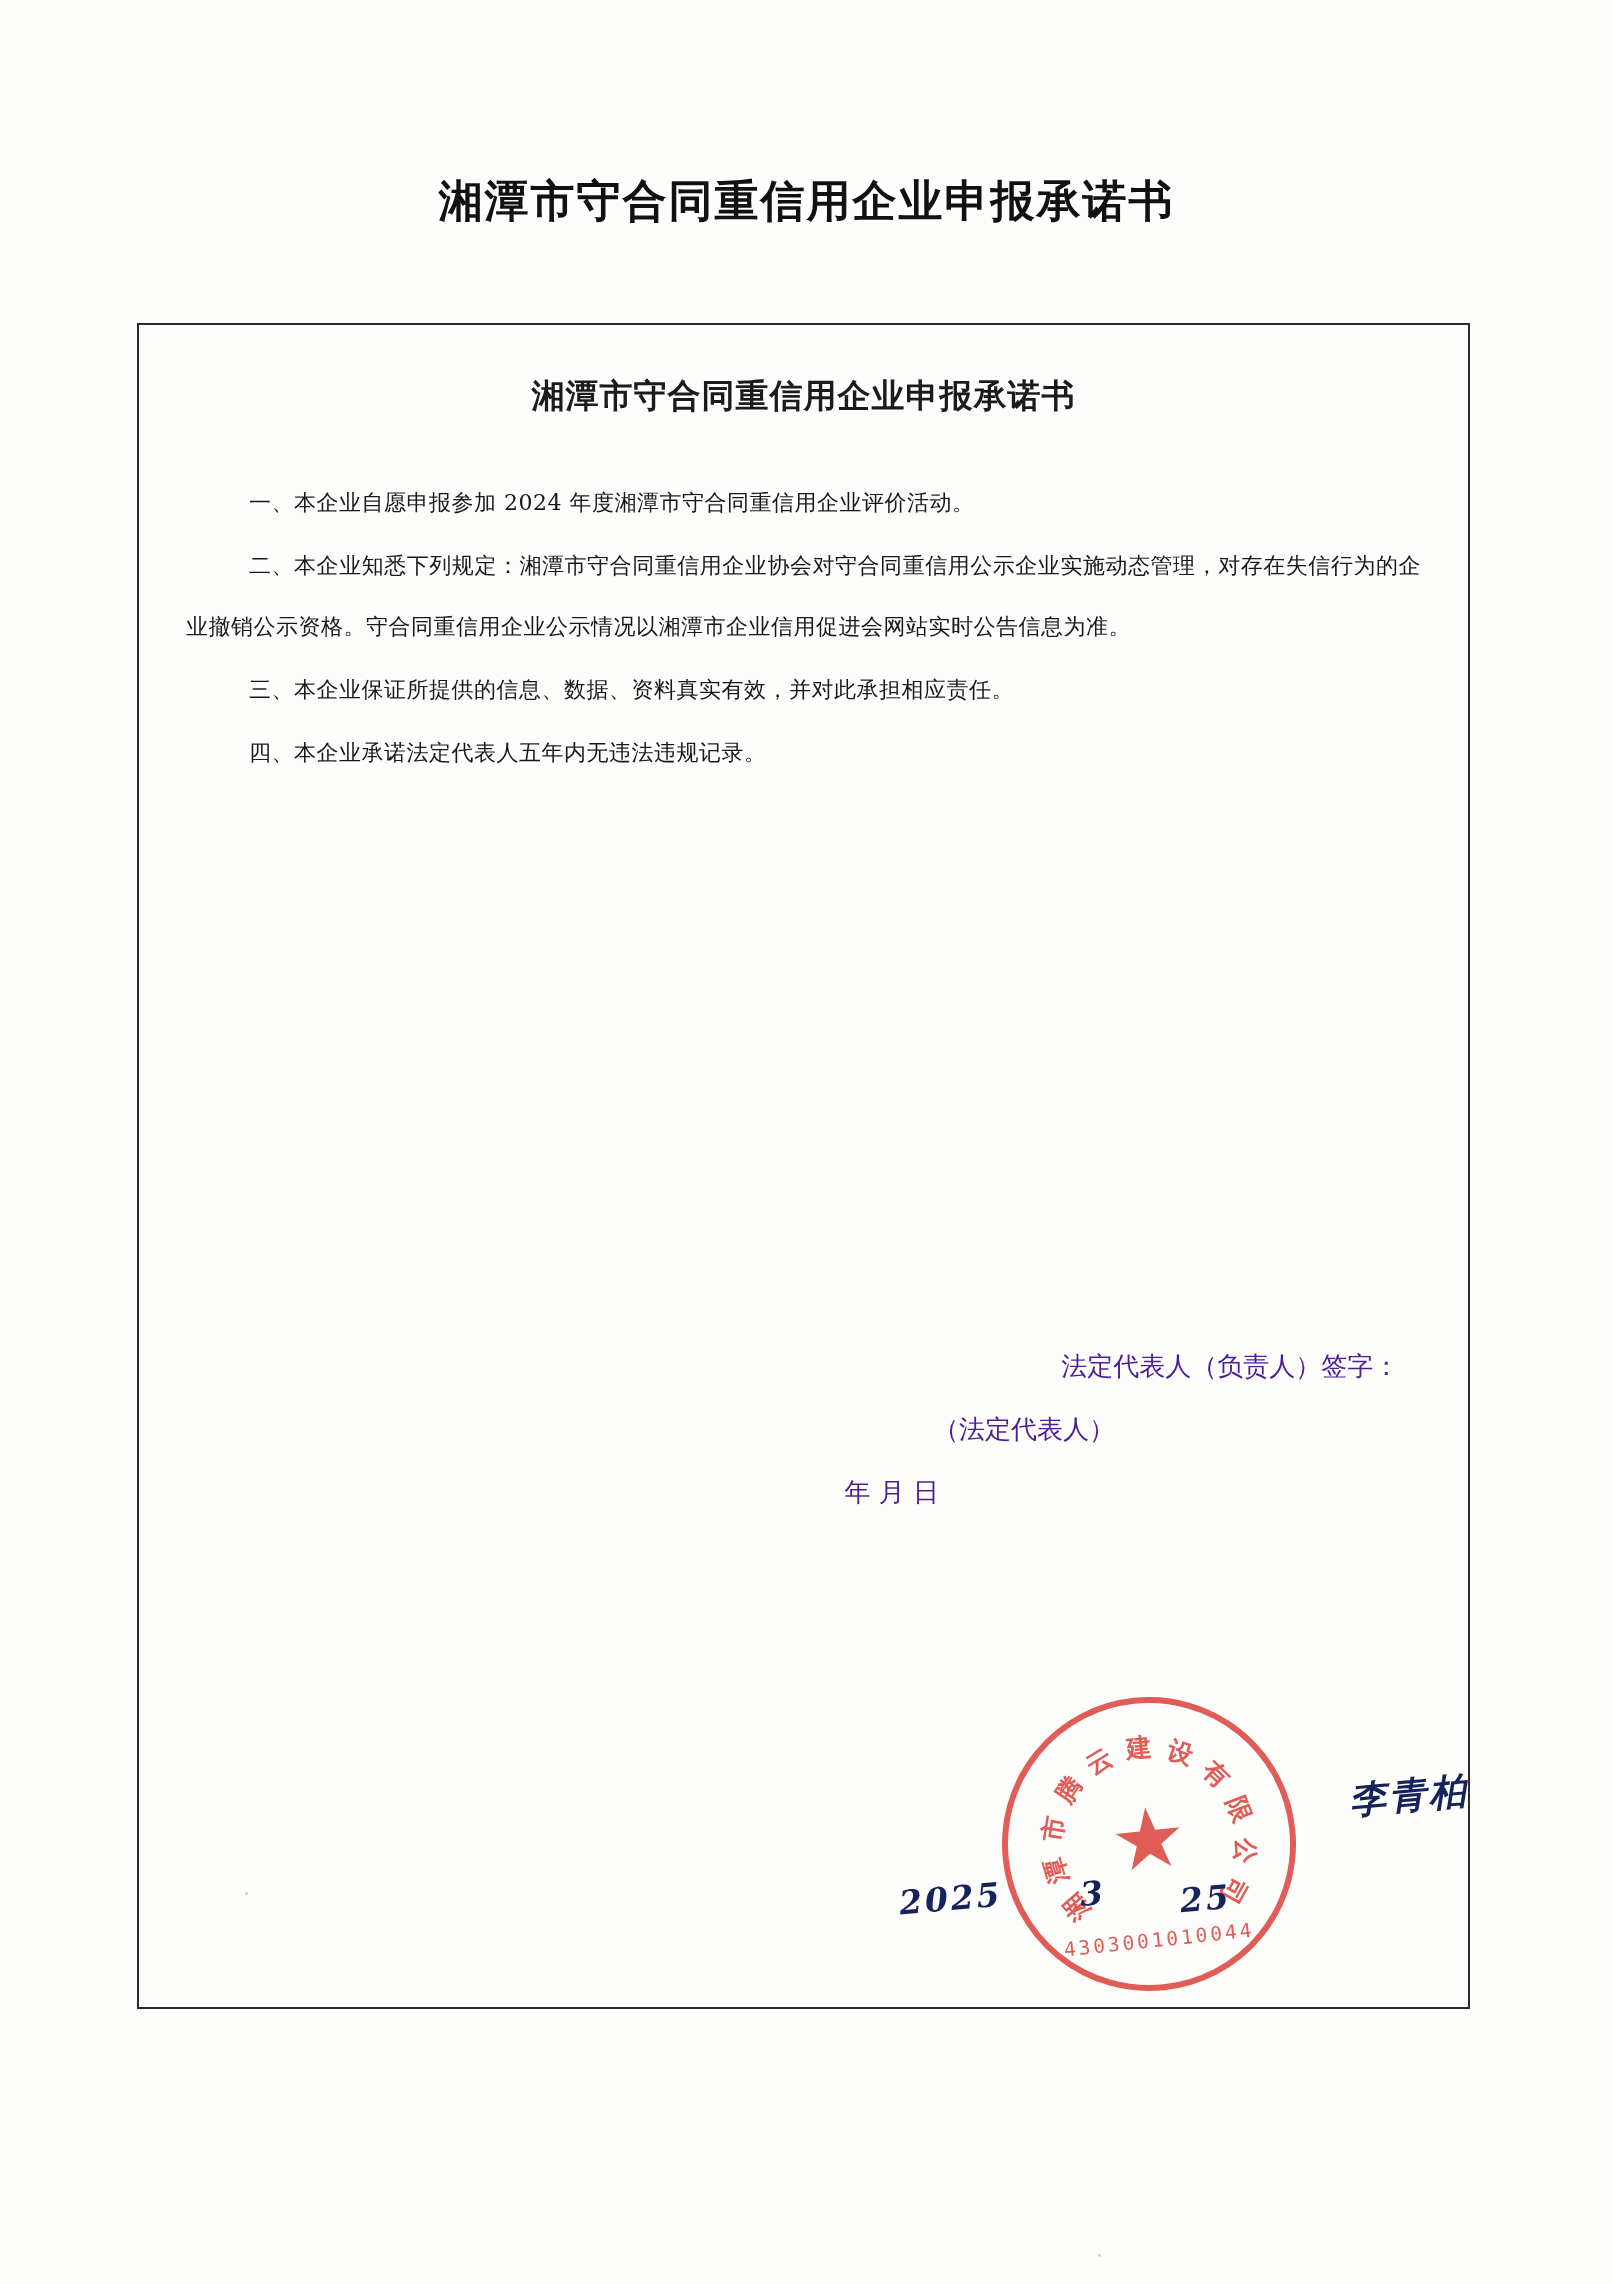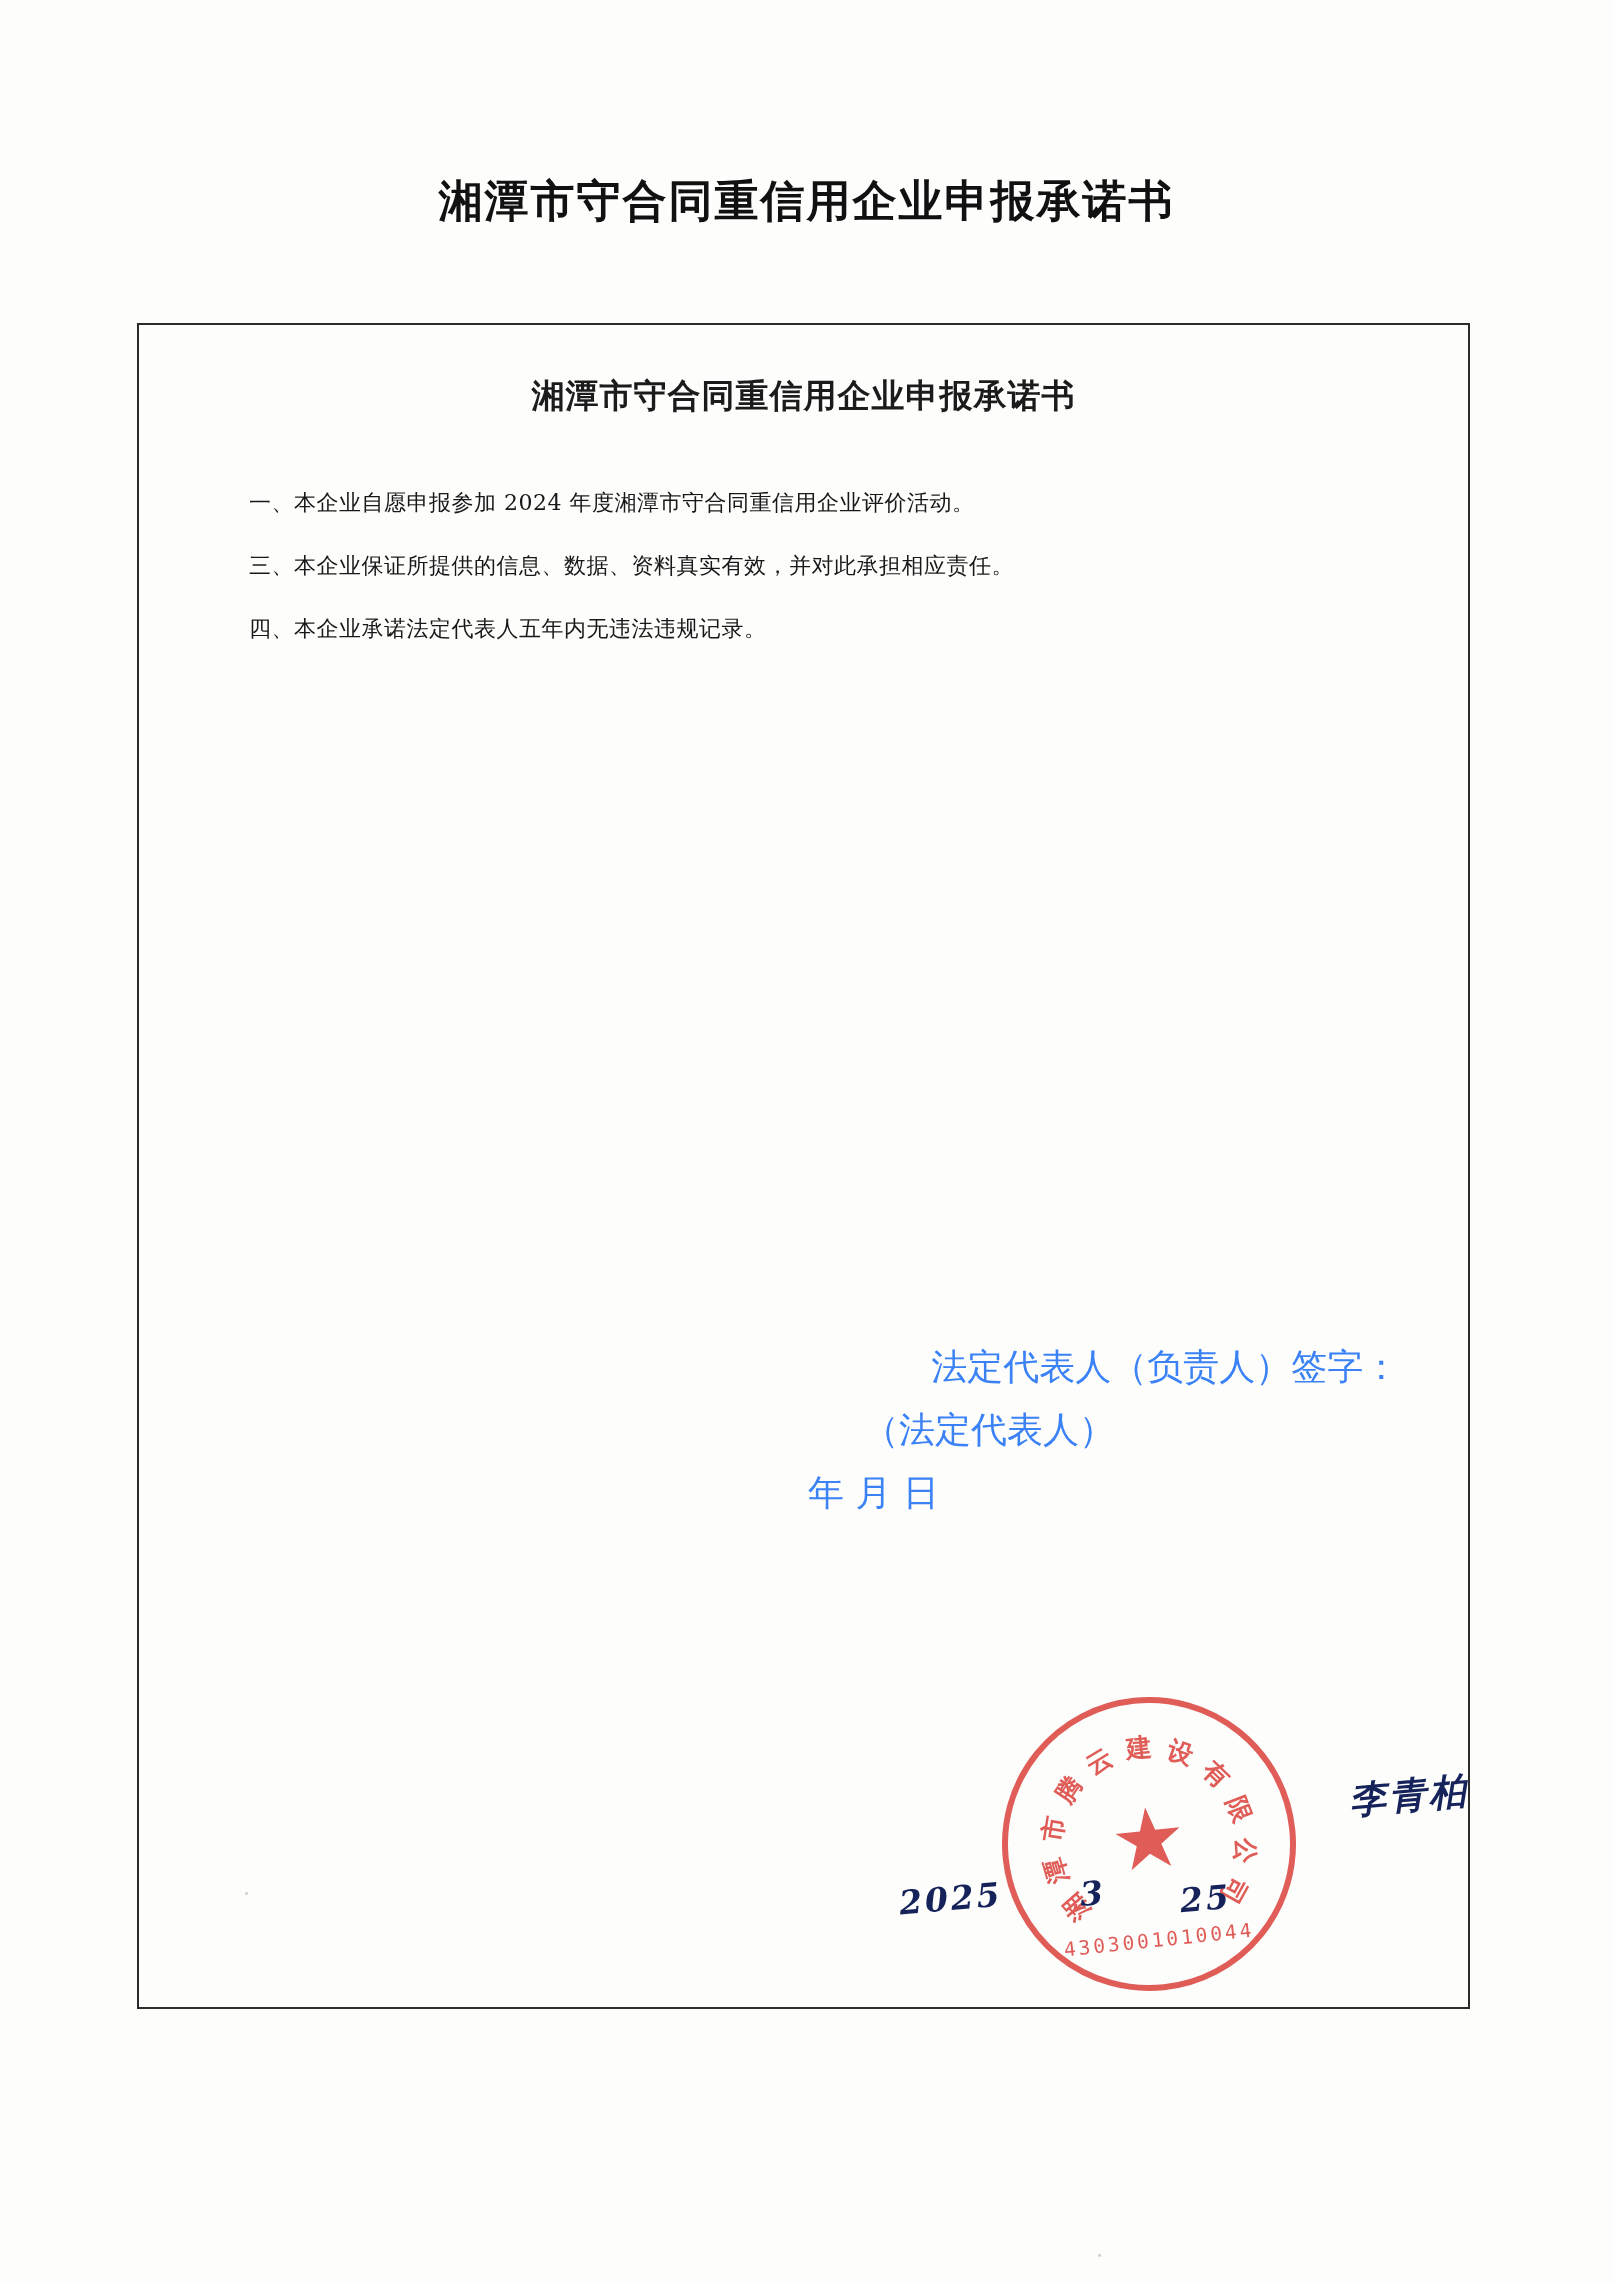--- a/index.html
+++ b/index.html
@@ -74,23 +74,23 @@
     margin: 0 0 2px 0;
     text-indent: 63px;
     letter-spacing: 0.5px;
   }
 
   .sign-block {
     position: absolute;
     left: 40px;
     right: 59px;
     top: 1010px;
-    font-size: 36px;
+    font-size: 26px;
     line-height: 63px;
-    color: #3b82f6;
+    color: #4c1d95;
   }
   .sign-line {
     text-align: right;
     padding-right: 9.8px;
     white-space: nowrap;
   }
   .sign-line.stamp-label {
     padding-right: 294px;
   }
   .sign-line.date-line {
@@ -204,20 +204,21 @@
 <div class="page">
 
   <div class="doc-title">湘潭市守合同重信用企业申报承诺书</div>
 
   <div class="frame">
 
     <div class="inner-title">湘潭市守合同重信用企业申报承诺书</div>
 
     <div class="body-text">
       <p>一、本企业自愿申报参加 2024 年度湘潭市守合同重信用企业评价活动。</p>
+      <p>二、本企业知悉下列规定：湘潭市守合同重信用企业协会对守合同重信用公示企业实施动态管理，对存在失信行为的企业撤销公示资格。守合同重信用企业公示情况以湘潭市企业信用促进会网站实时公告信息为准。</p>
       <p>三、本企业保证所提供的信息、数据、资料真实有效，并对此承担相应责任。</p>
       <p>四、本企业承诺法定代表人五年内无违法违规记录。</p>
     </div>
 
     <div class="sign-block">
       <div class="sign-line">法定代表人（负责人）签字：</div>
       <div class="sign-line stamp-label">（法定代表人）</div>
       <div class="sign-line date-line">年        月        日</div>
     </div>
 

